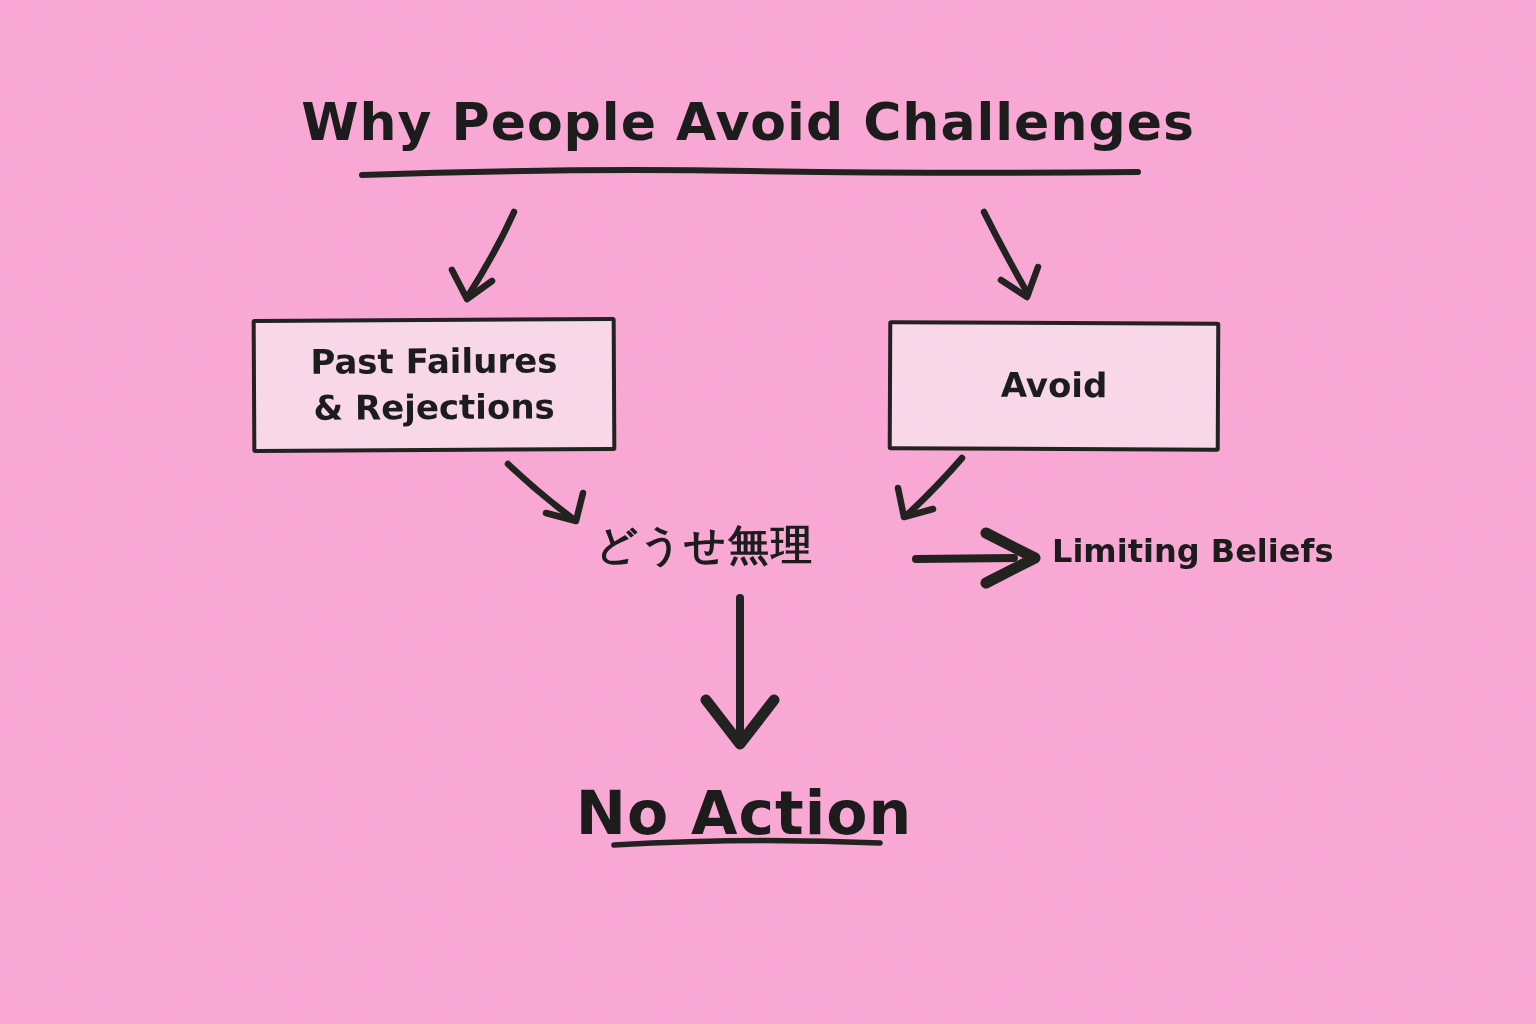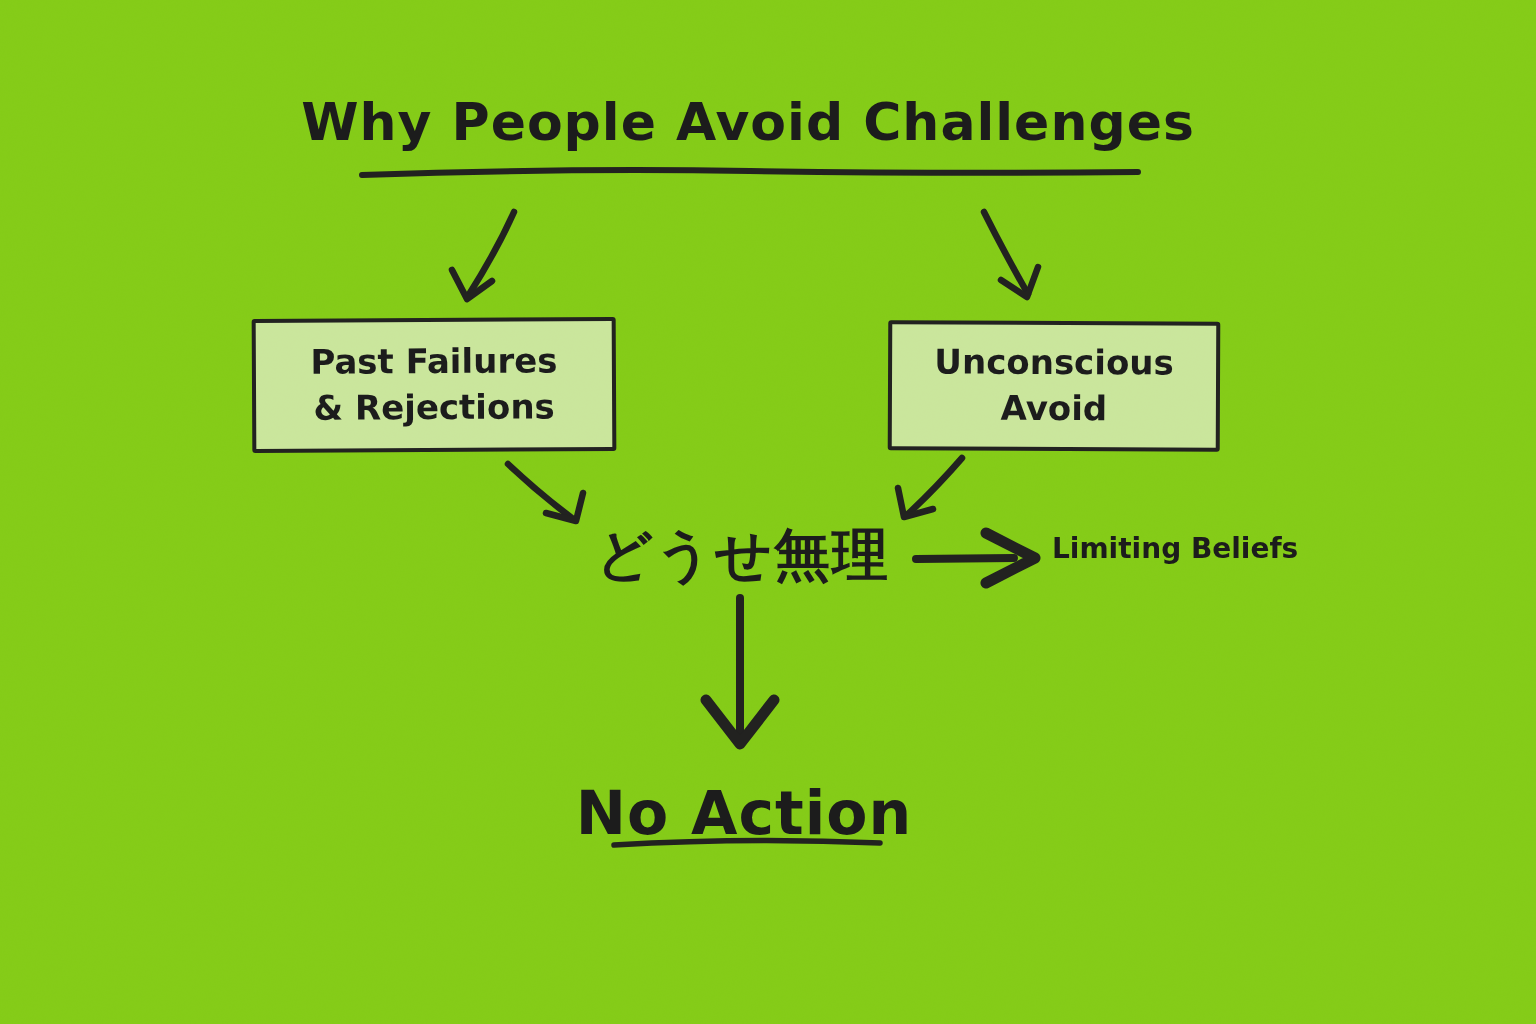--- a/index.html
+++ b/index.html
@@ -4,21 +4,21 @@
 <style>
   html, body {
     margin: 0;
     padding: 0;
     background: #e8e7e5;
   }
   #canvas {
     position: relative;
     width: 1536px;
     height: 1024px;
-    background: #84cc16;
+    background: #f9a8d4;
     overflow: hidden;
     font-family: "DejaVu Sans", "Liberation Sans", sans-serif;
     color: #1c1c1c;
   }
   .grain {
     position: absolute;
     inset: 0;
     opacity: 0.45;
     pointer-events: none;
   }
@@ -58,29 +58,29 @@
     left: 888px;
     top: 321px;
     width: 324px;
     height: 122px;
     transform: rotate(0.25deg);
   }
 
   #core-belief {
     left: 596px;
     top: 518px;
-    font-size: 56px;
+    font-size: 41px;
     font-weight: bold;
     letter-spacing: 2px;
     white-space: nowrap;
   }
   #limiting-beliefs {
     left: 1052px;
     top: 532px;
-    font-size: 28px;
+    font-size: 32px;
     font-weight: bold;
     white-space: nowrap;
   }
   #no-action {
     top: 778px;
     left: 744px;
     transform: translateX(-50%);
     font-size: 60px;
     font-weight: bold;
     letter-spacing: 1px;
@@ -150,21 +150,20 @@
   </svg>
 
   <div id="title" class="abs">Why People Avoid Challenges</div>
 
   <div id="box-past-failures" class="abs node-box">
     <span>Past Failures</span>
     <span>&amp; Rejections</span>
   </div>
 
   <div id="box-unconscious-fear" class="abs node-box">
-    <span>Unconscious</span>
     <span>Avoid</span>
   </div>
 
   <div id="core-belief" class="abs">どうせ無理</div>
 
   <div id="limiting-beliefs" class="abs">Limiting Beliefs</div>
 
   <div id="no-action" class="abs">No Action</div>
 
 </div>

